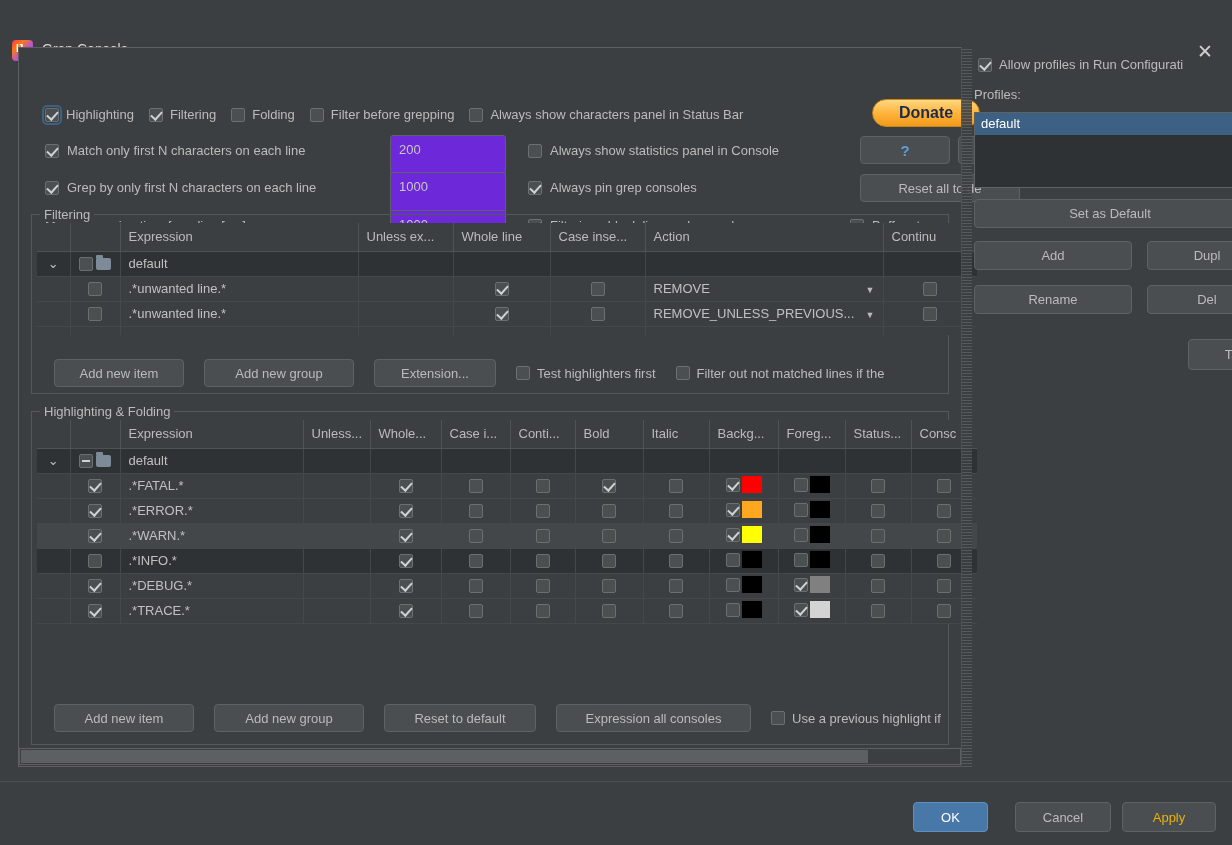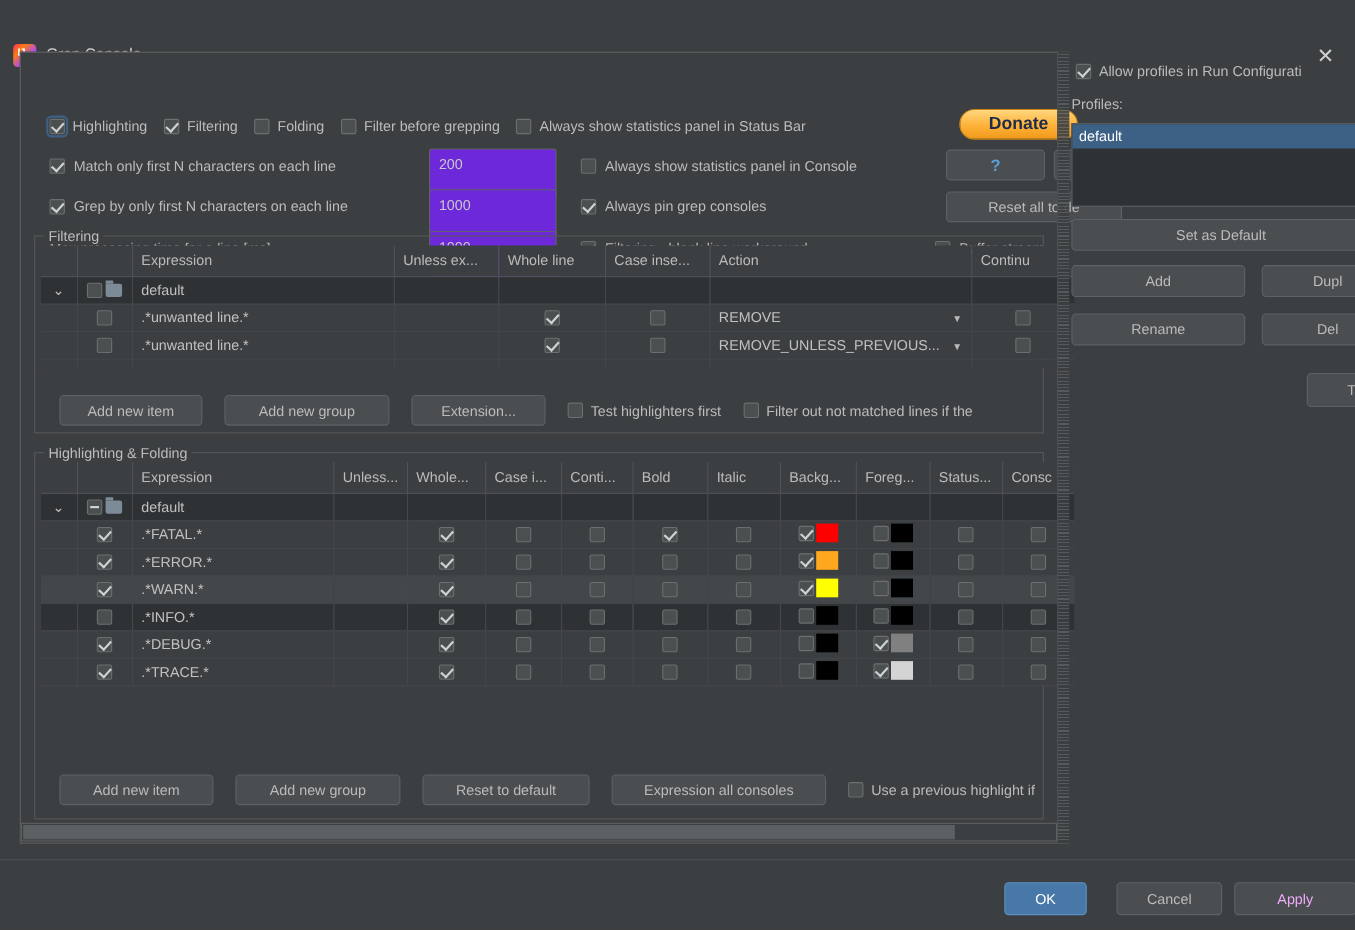--- a/index.html
+++ b/index.html
@@ -110,21 +110,21 @@
   
   .hscroll-track { position:absolute; left:19px; top:748px; width:942px; height:17px;
     background:#3c3f41; border:1px solid #5e6060; }
   .hscroll-thumb { position:absolute; left:1px; top:1px; width:847px; height:13px; background:#5c6063; }
 
   .divider { position:absolute; left:0; top:781px; width:1232px; height:1px; background:#4c4f51; }
   .okbtn { position:absolute; left:913px; top:802px; width:75px; height:30px; border-radius:4px;
     background:#4878a8; border:1px solid #5c90c2; color:#ffffff;
     display:flex; align-items:center; justify-content:center; font-size:13px; }
   .cancelbtn { position:absolute; left:1015px; top:802px; width:96px; height:30px; }
-  .applybtn { position:absolute; left:1122px; top:802px; width:111px; height:30px; color:#f0abfc; }
+  .applybtn { position:absolute; left:1122px; top:802px; width:94px; height:30px; color:#eab308; }
 </style>
 </head>
 <body>
 
 <div class="win">
 
   <div class="titlebar">
     <div class="app-icon"></div>
     <div class="title-text">Grep Console</div>
     <div class="close-btn">✕</div>
@@ -146,21 +146,21 @@
         <span class="chk">
           <span class="box"></span>
           <span class="lbl">Folding</span>
         </span>
         <span class="chk">
           <span class="box"></span>
           <span class="lbl">Filter before grepping</span>
         </span>
         <span class="chk">
           <span class="box"></span>
-          <span class="lbl">Always show statistics panel in Status Bar</span>
+          <span class="lbl">Always show characters panel in Status Bar</span>
         </span>
       </div>
 
       <div class="row-l" style="top:95px">
         <span class="box on"></span>
         <span class="lbl">Match only first N characters on each line</span>
       </div>
       <div class="row-l" style="top:132px">
         <span class="box on"></span>
         <span class="lbl">Grep by only first N characters on each line</span>

